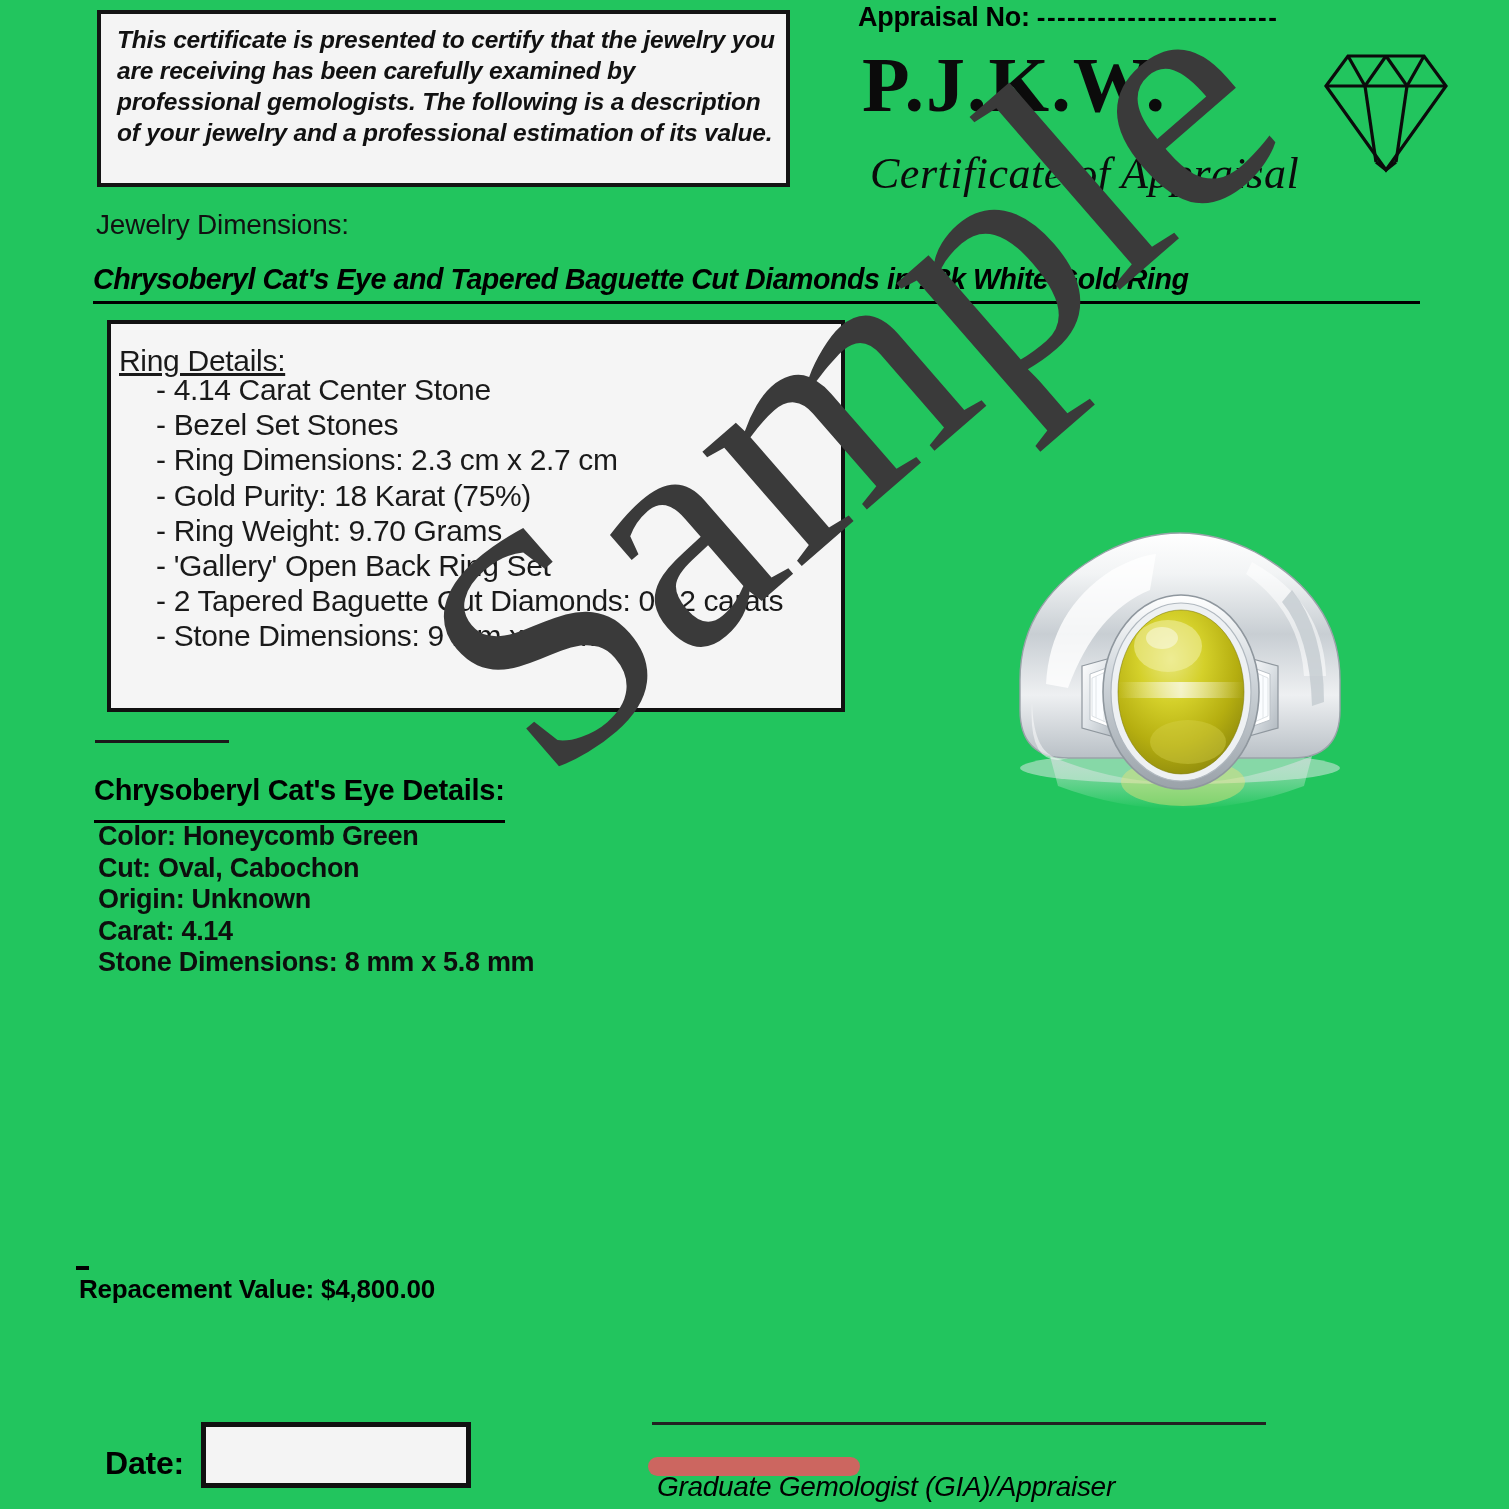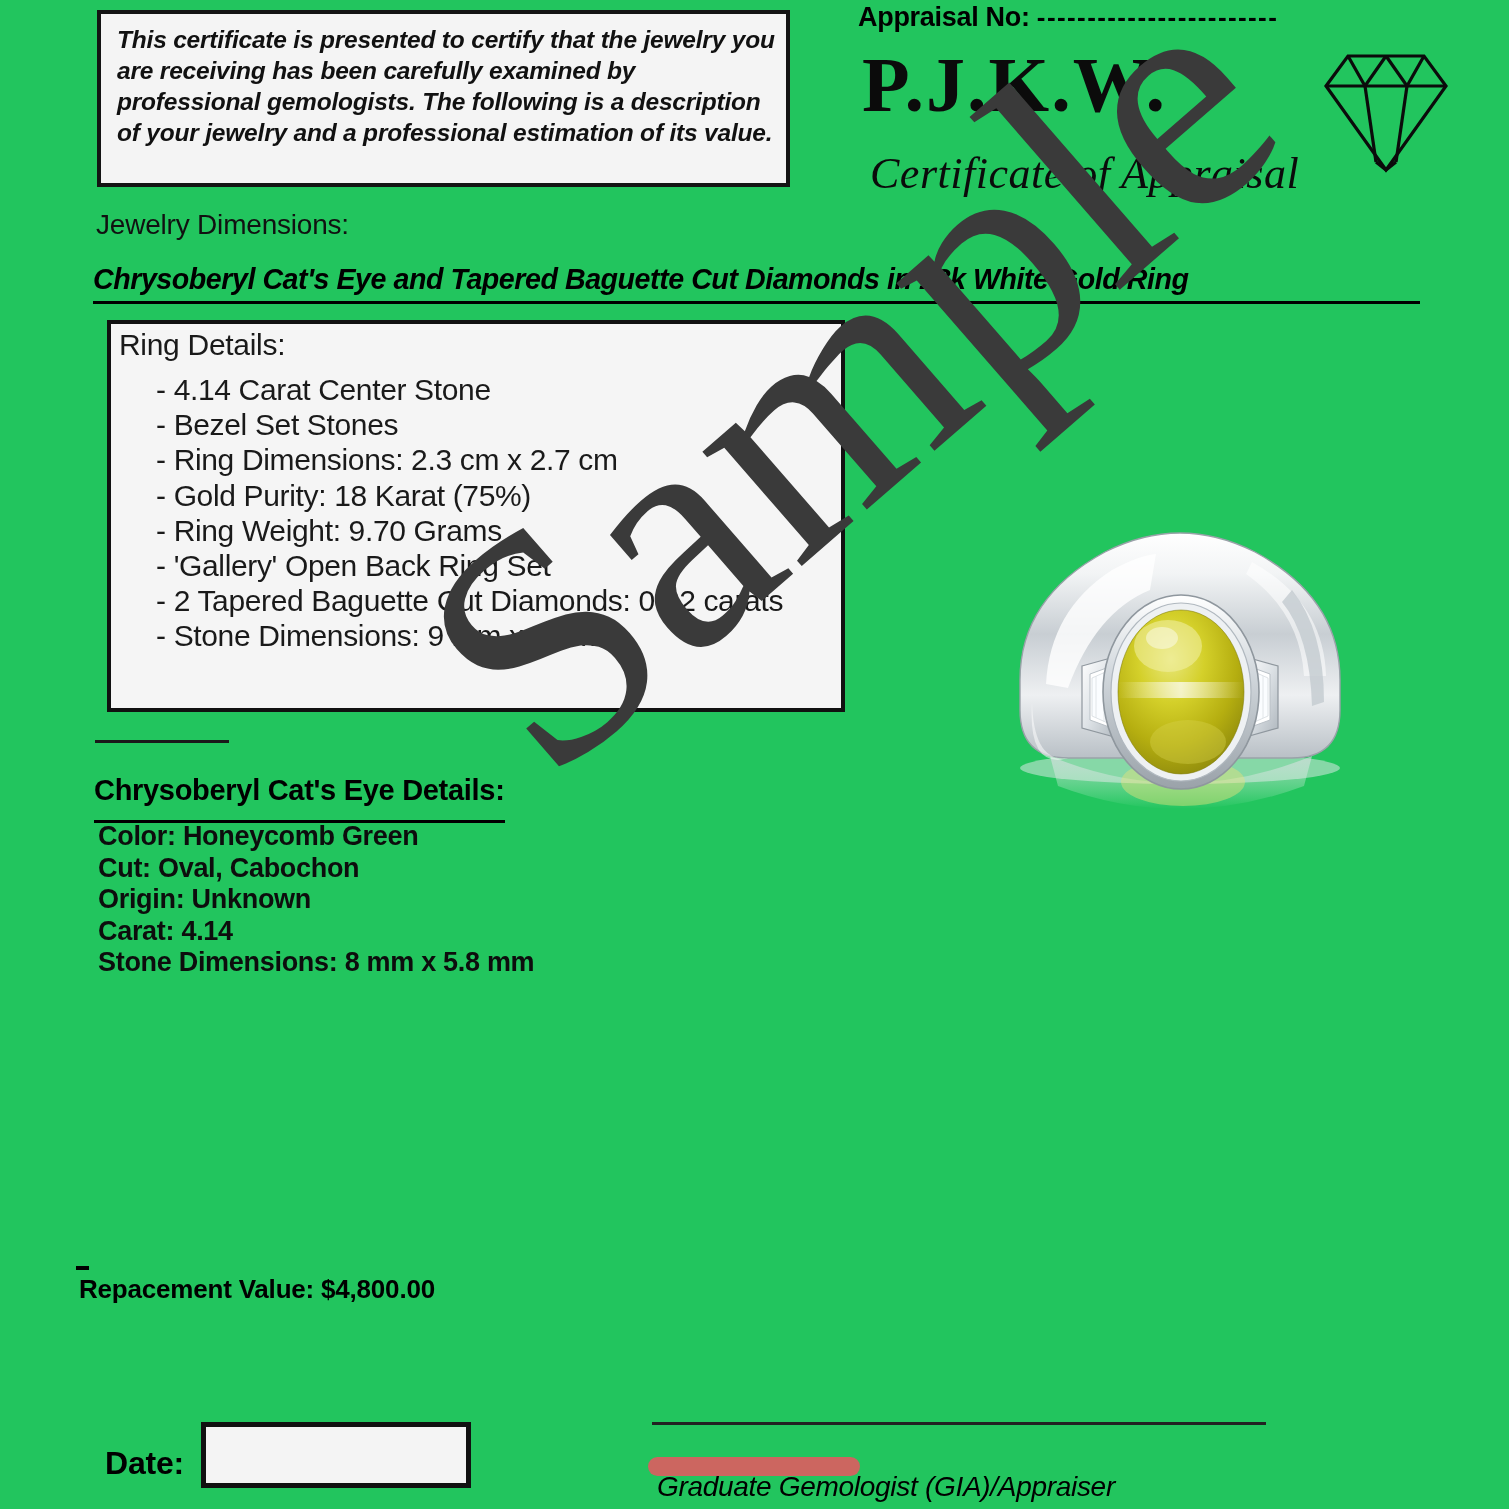--- a/index.html
+++ b/index.html
@@ -121,24 +121,25 @@
     top: 320px;
     width: 738px;
     height: 392px;
     border: 4px solid #111;
     background: #f5f5f5;
     box-sizing: border-box;
   }
   .ring-box-title {
     position: absolute;
     left: 8px;
-    top: 4px;
+    top: 20px;
     font-size: 30px;
     color: #1a1a1a;
     letter-spacing: -0.3px;
+    text-decoration: underline;
   }
   .ring-list {
     position: absolute;
     left: 45px;
     top: 48px;
     margin: 0;
     padding: 0;
     list-style: none;
   }
   .ring-list li {

